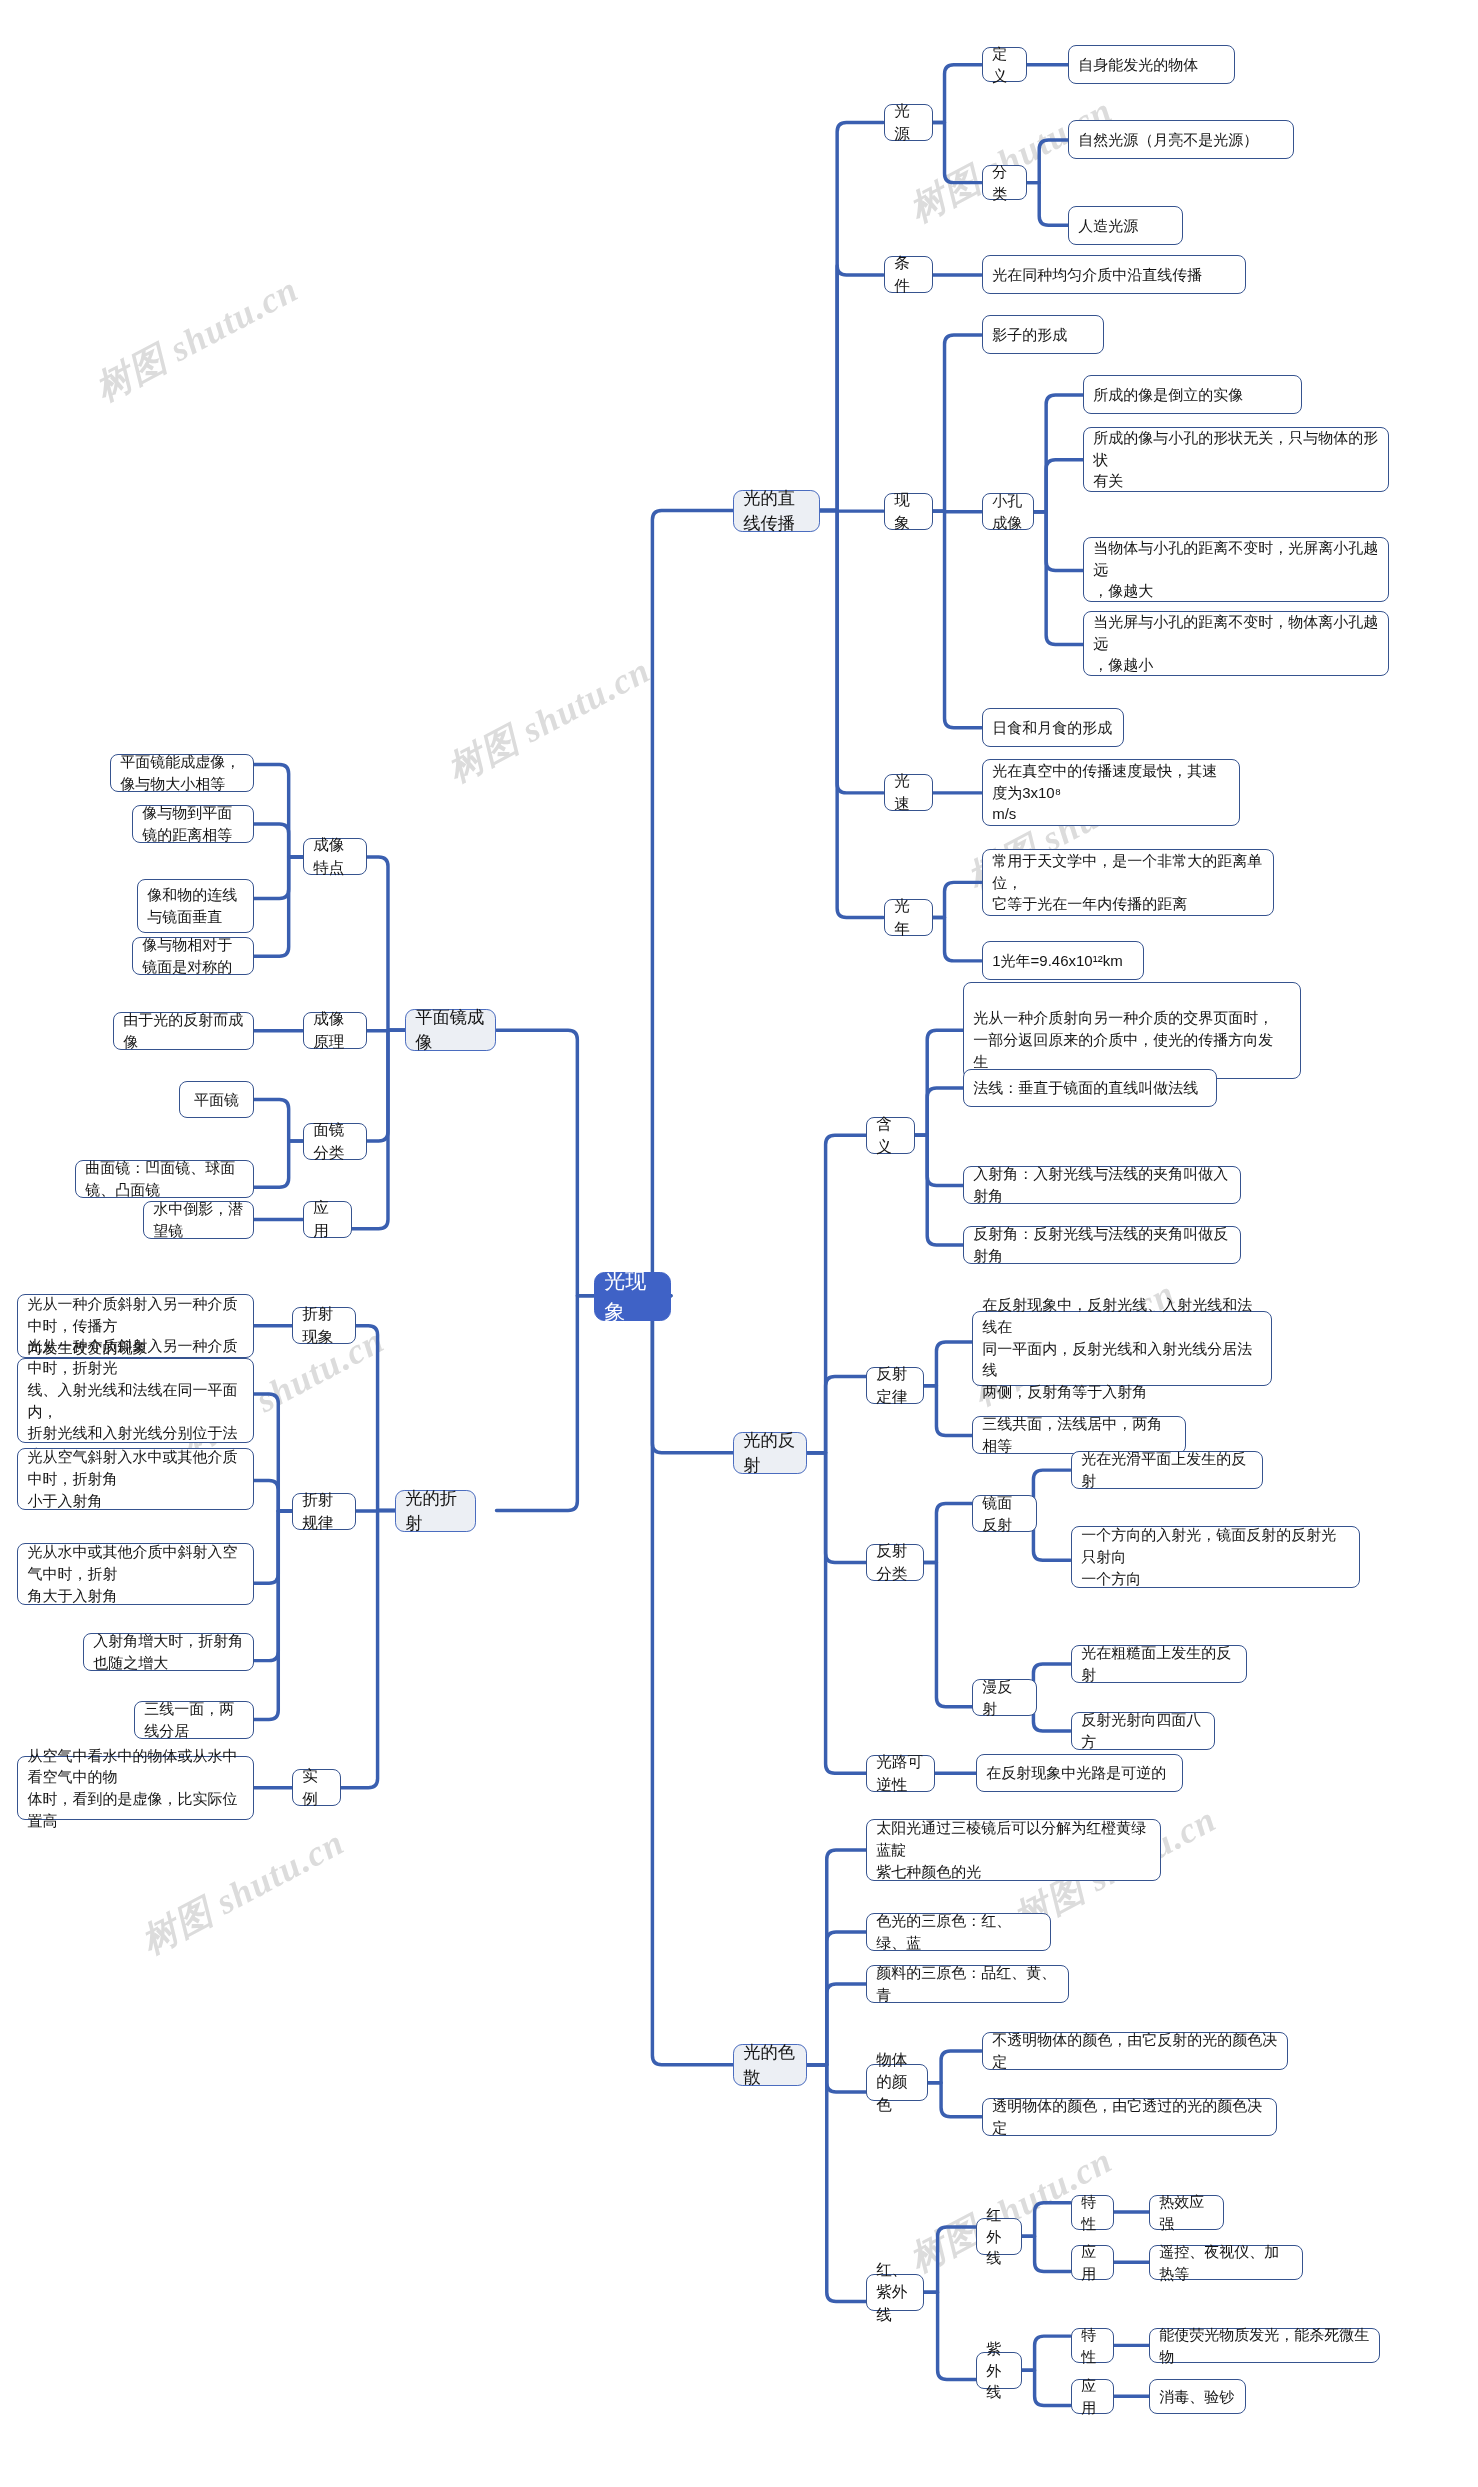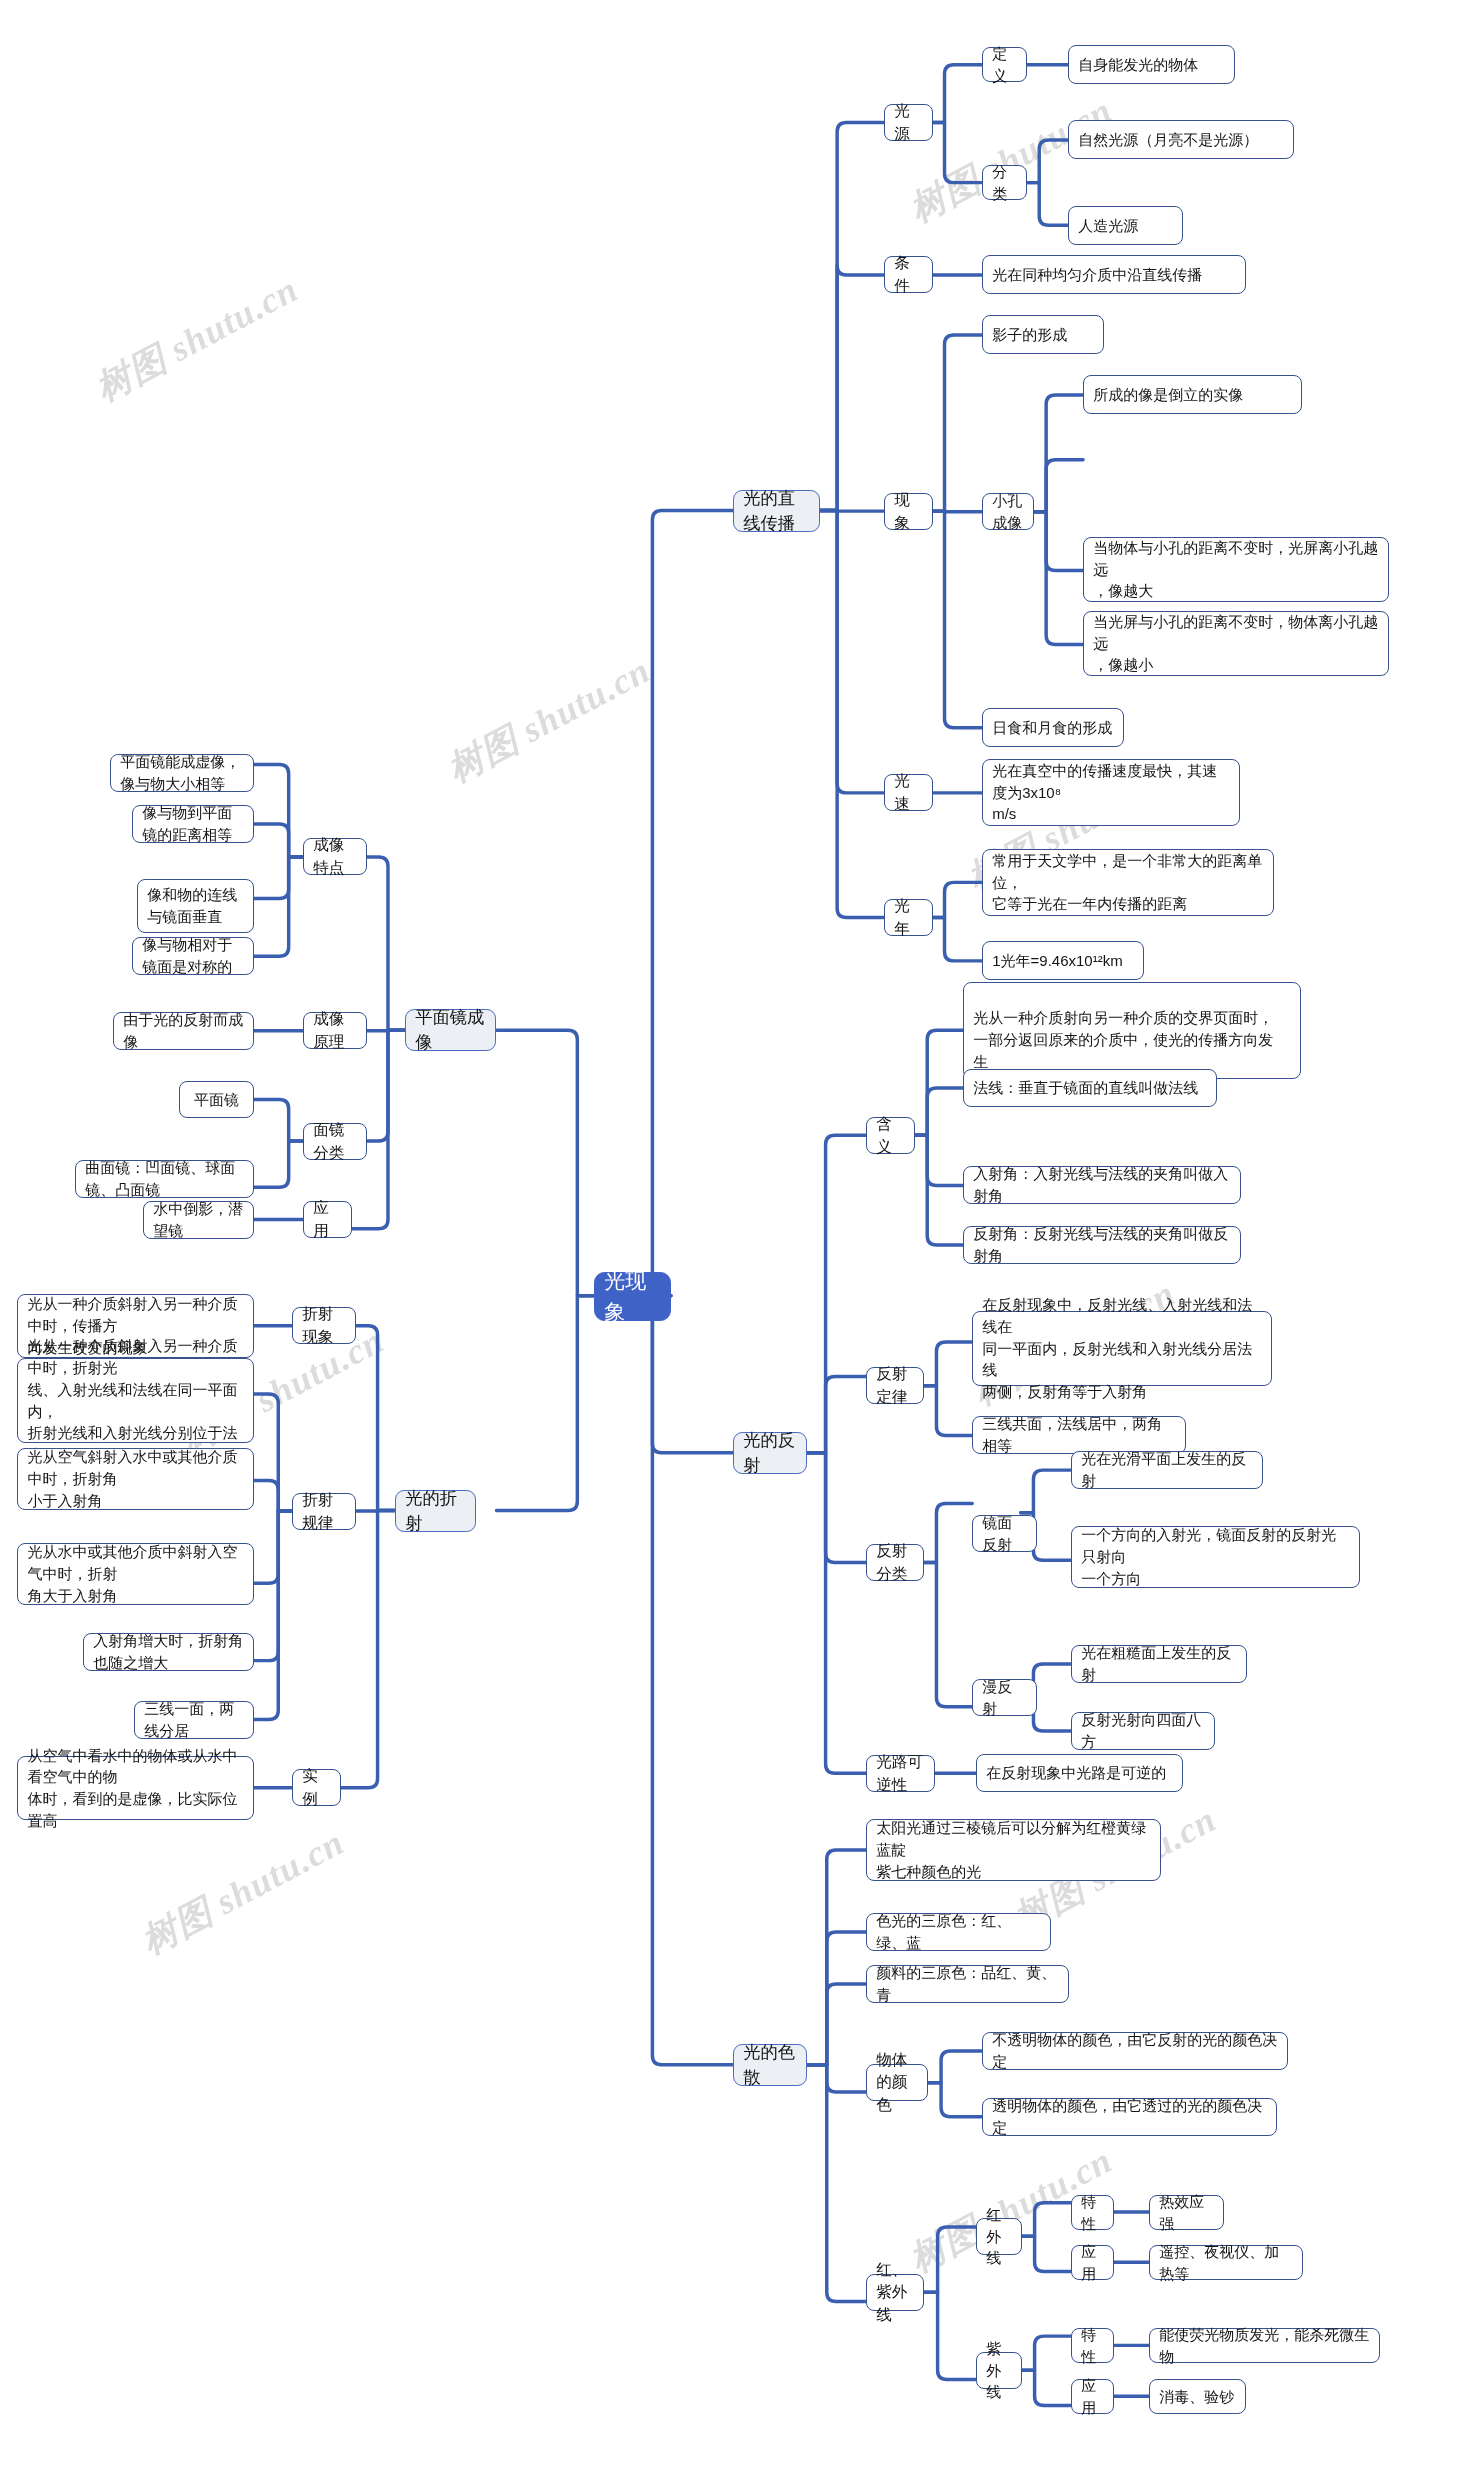--- a/index.html
+++ b/index.html
@@ -170,20 +170,22 @@
   <div class="node" style="left:1068px;top:120px;width:226px;height:39px;">自然光源（月亮不是光源）</div>
   <div class="node" style="left:1068px;top:206px;width:115px;height:39px;">人造光源</div>
 
   <div class="node lv2" style="left:884px;top:256px;width:49px;height:37px;justify-content:center;">条件</div>
   <div class="node" style="left:982px;top:255px;width:264px;height:39px;">光在同种均匀介质中沿直线传播</div>
 
   <div class="node lv2" style="left:884px;top:493px;width:49px;height:37px;justify-content:center;">现象</div>
   <div class="node" style="left:982px;top:315px;width:122px;height:39px;">影子的形成</div>
   <div class="node" style="left:982px;top:493px;width:52px;height:37px;justify-content:center;">小孔成像</div>
   <div class="node" style="left:1083px;top:375px;width:219px;height:39px;">所成的像是倒立的实像</div>
+  <div class="node" style="left:1083px;top:427px;width:306px;height:65px;">所成的像与小孔的形状无关，只与物体的形状
+有关</div>
   <div class="node" style="left:1083px;top:537px;width:306px;height:65px;">当物体与小孔的距离不变时，光屏离小孔越远
 ，像越大</div>
   <div class="node" style="left:1083px;top:611px;width:306px;height:65px;">当光屏与小孔的距离不变时，物体离小孔越远
 ，像越小</div>
   <div class="node" style="left:982px;top:708px;width:142px;height:39px;">日食和月食的形成</div>
 
   <div class="node lv2" style="left:884px;top:774px;width:49px;height:37px;justify-content:center;">光速</div>
   <div class="node" style="left:982px;top:759px;width:258px;height:67px;">光在真空中的传播速度最快，其速度为3x10⁸
 m/s</div>
 
@@ -203,21 +205,21 @@
   <div class="node" style="left:963px;top:1166px;width:278px;height:38px;">入射角：入射光线与法线的夹角叫做入射角</div>
   <div class="node" style="left:963px;top:1226px;width:278px;height:38px;">反射角：反射光线与法线的夹角叫做反射角</div>
 
   <div class="node lv2" style="left:866px;top:1367px;width:58px;height:37px;justify-content:center;">反射定律</div>
   <div class="node" style="left:972px;top:1311px;width:300px;height:75px;">在反射现象中，反射光线、入射光线和法线在
 同一平面内，反射光线和入射光线分居法线
 两侧，反射角等于入射角</div>
   <div class="node" style="left:972px;top:1416px;width:214px;height:38px;">三线共面，法线居中，两角相等</div>
 
   <div class="node lv2" style="left:866px;top:1544px;width:58px;height:37px;justify-content:center;">反射分类</div>
-  <div class="node" style="left:972px;top:1495px;width:65px;height:37px;justify-content:center;margin-top:20px;">镜面反射</div>
+  <div class="node" style="left:972px;top:1495px;width:65px;height:37px;justify-content:center;">镜面反射</div>
   <div class="node" style="left:1071px;top:1451px;width:192px;height:38px;">光在光滑平面上发生的反射</div>
   <div class="node" style="left:1071px;top:1526px;width:289px;height:62px;">一个方向的入射光，镜面反射的反射光只射向
 一个方向</div>
   <div class="node" style="left:972px;top:1679px;width:65px;height:37px;justify-content:center;">漫反射</div>
   <div class="node" style="left:1071px;top:1645px;width:176px;height:38px;">光在粗糙面上发生的反射</div>
   <div class="node" style="left:1071px;top:1712px;width:144px;height:38px;">反射光射向四面八方</div>
 
   <div class="node lv2" style="left:866px;top:1755px;width:69px;height:37px;justify-content:center;">光路可逆性</div>
   <div class="node" style="left:976px;top:1754px;width:207px;height:38px;">在反射现象中光路是可逆的</div>
 

